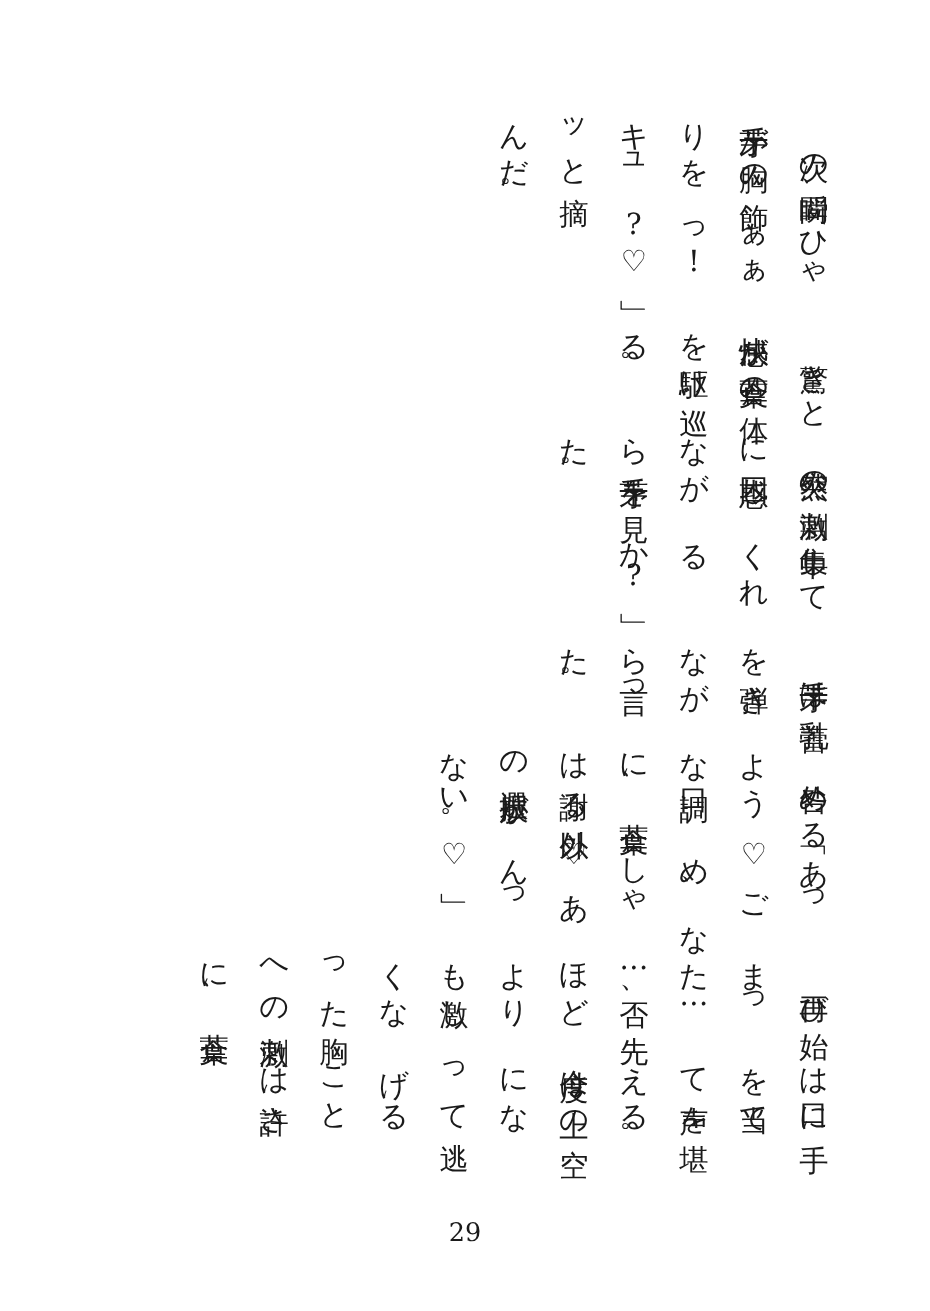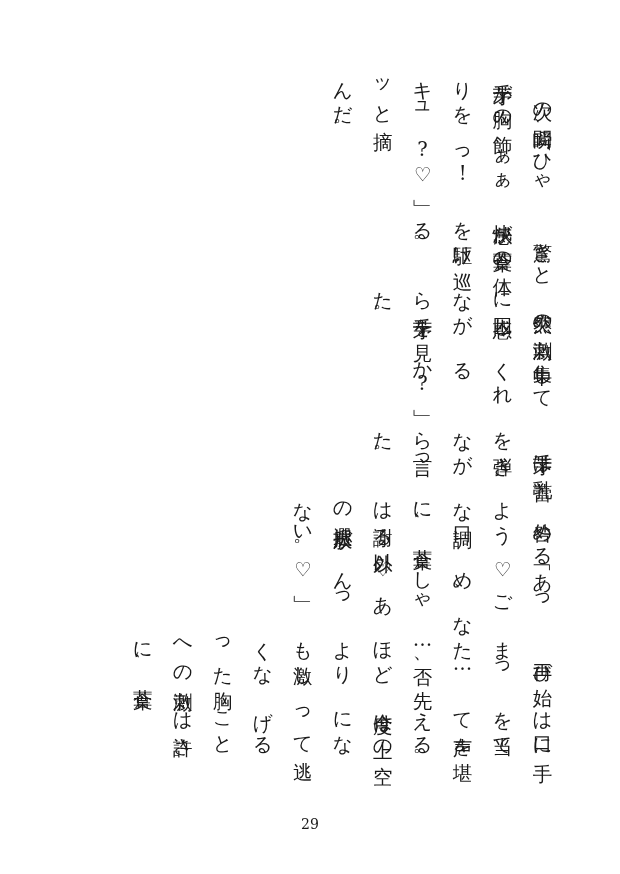--- a/index.html
+++ b/index.html
@@ -59,21 +59,21 @@
   }
   .para.indent {
     text-indent: 1em;
   }
   #page-number {
     position: absolute;
     bottom: 42px;
     left: 0;
     width: 620px;
     text-align: center;
-    font-size: 14px;
+    font-size: 17px;
     font-family: "DejaVu Serif", "Liberation Serif", serif;
     color: #1a1a1a;
     letter-spacing: 0;
   }
 </style>
 </head>
 <body>
 
 <div id="page">
 

